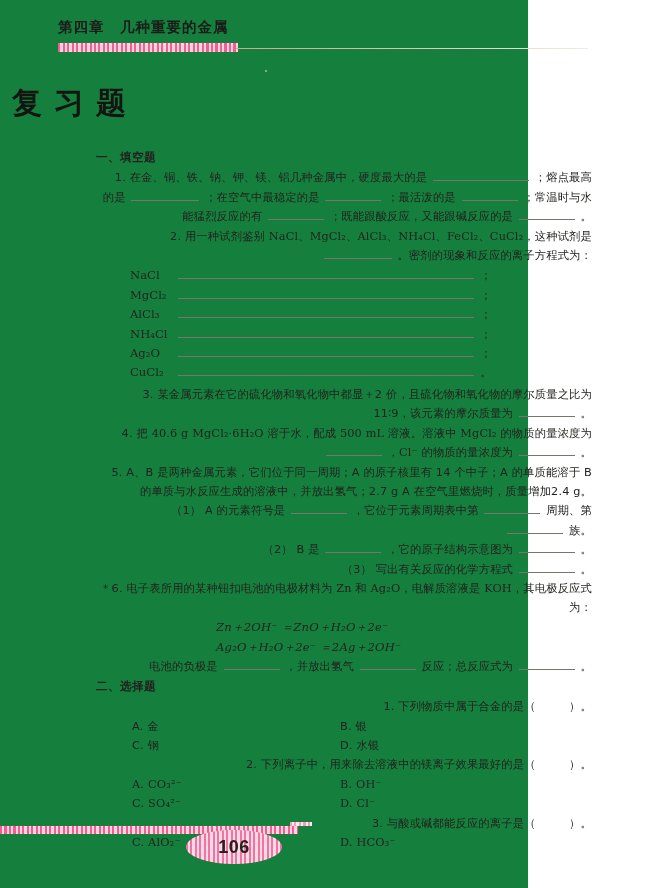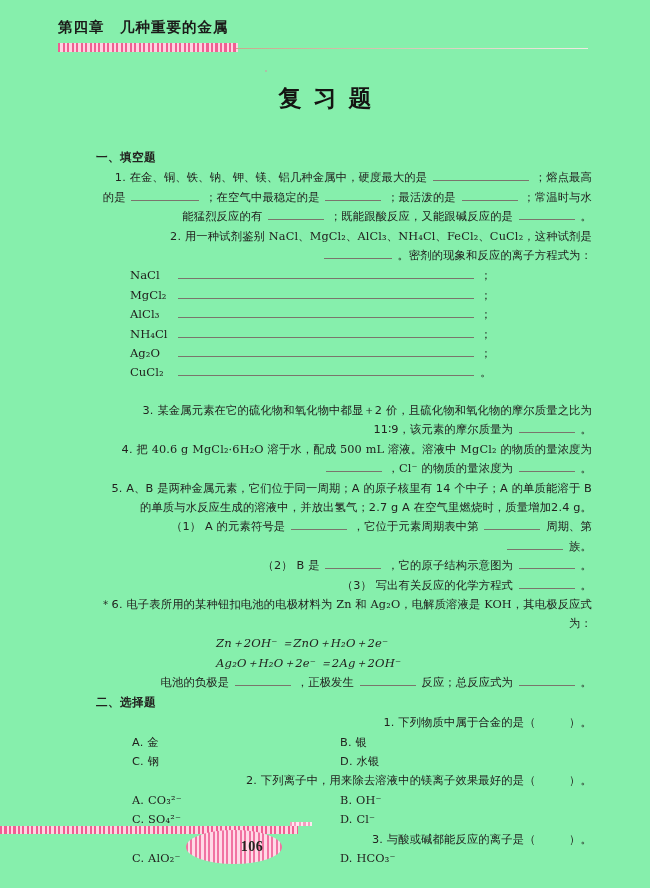--- a/index.html
+++ b/index.html
@@ -10,23 +10,23 @@
     width: 650px;
     height: 888px;
     background: #ffffff;
     font-family: "DejaVu Sans", "Liberation Sans", sans-serif;
     color: #20201e;
     position: relative;
     overflow: hidden;
   }
   .page {
     position: relative;
-    width: 650px;
+    width: 528px;
     height: 888px;
-    background: #86efac;
+    background: #15803d;
   }
 
   
   .runhead {
     position: absolute;
     left: 58px;
     top: 18px;
     width: 540px;
   }
   .runhead-title {
@@ -71,22 +71,21 @@
     background: #b9b2a6;
     border-radius: 50%;
   }
 
   
   .doc-title {
     position: absolute;
     left: 0;
     top: 83px;
     width: 650px;
-    text-align: center;
-    font-size: 23px;
+    font-size: 30px;
     font-weight: bold;
     letter-spacing: 12px;
     text-indent: 12px;
     color: #141412;
   }
 
   
   .content {
     position: absolute;
     left: 96px;
@@ -120,21 +119,21 @@
     vertical-align: baseline;
     margin: 0 2px;
     height: 11px;
   }
   .b-sm { width: 56px; }
   .b-md { width: 68px; }
   .b-lg { width: 96px; }
 
   
   .formula-list {
-    margin: 1px 0 18px 0;
+    margin: 1px 0 2px 0;
     padding: 0;
     list-style: none;
   }
   .formula-list li {
     margin: 0 0 0 34px;
     line-height: 19.4px;
     white-space: nowrap;
     font-size: 11.3px;
   }
   .formula-name {
@@ -204,26 +203,25 @@
     background-image: repeating-linear-gradient(
       90deg,
       #f173a2 0px, #f173a2 2px,
       #ffd9e6 2px, #ffd9e6 4.5px
     );
     display: flex;
     align-items: center;
     justify-content: center;
   }
   .page-num {
-    font-size: 14px;
+    font-size: 18px;
     font-weight: bold;
     color: #23231f;
-    font-family: Liberation Serif, serif;
+    font-family: Liberation Sans, sans-serif;
     letter-spacing: 0.5px;
-    padding-left: 36px;
   }
   .footer-speck {
     position: absolute;
     left: 290px;
     top: 822px;
     width: 22px;
     height: 4px;
     background-image: repeating-linear-gradient(
       90deg,
       #f59dbe 0px, #f59dbe 2px,
@@ -354,21 +352,21 @@
 
     <p class="q noind">
       <span>＊6.</span>
       <span class="chem">电子表所用的某种钮扣电池的电极材料为 Zn 和 Ag₂O，电解质溶液是 KOH，其电极反应式为：</span>
     </p>
     <p class="eqn">Zn＋2OH⁻ ＝ZnO＋H₂O＋2e⁻</p>
     <p class="eqn">Ag₂O＋H₂O＋2e⁻ ＝2Ag＋2OH⁻</p>
     <p class="q noind">
       <span>电池的负极是</span>
       <span class="blank b-sm"></span>
-      <span>，正极发生</span>
+      <span>，并放出氢气</span>
       <span class="blank b-sm"></span>
       <span>反应；总反应式为</span>
       <span class="blank b-sm"></span>
       <span>。</span>
     </p>
 
     <div class="sec-head">二、选择题</div>
 
     <p class="q noind">
       <span>1.</span>

